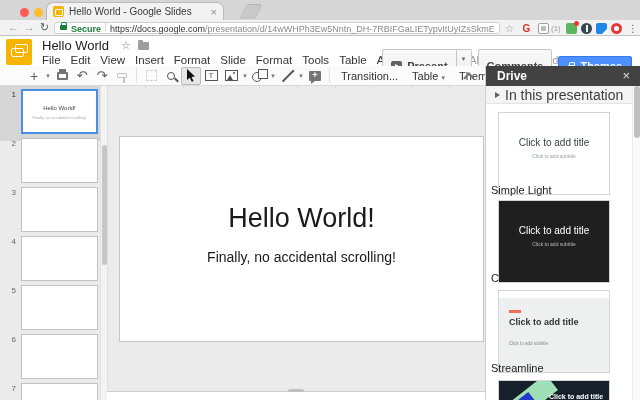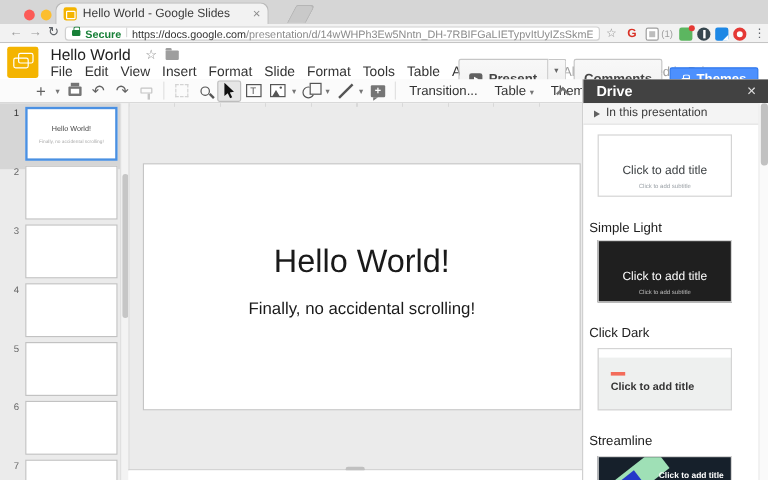--- a/index.html
+++ b/index.html
@@ -133,22 +133,22 @@
   .notesarea{position:absolute;left:107px;top:392px;width:378px;height:8px;background:#fff}
 
   
   .themespanel{position:absolute;left:485px;top:66px;width:155px;height:334px;background:#fff;border-left:1px solid #d0d0d0;overflow:hidden}
   .tpheader{position:absolute;left:0;top:0;width:155px;height:20px;background:#424242;display:flex;align-items:center;padding:0 11px}
   .tptitle{font-size:12px;font-weight:bold;color:#fff;flex:1}
   .tpclose{font-size:13px;color:#e0e0e0;line-height:12px}
   .tpsection{position:absolute;left:0;top:20px;width:155px;height:18px;background:#f4f4f4;border-bottom:1px solid #e4e4e4;
              display:flex;align-items:center;padding:0 9px;gap:5px}
   .secarrow{width:0;height:0;border-style:solid;border-width:3.5px 0 3.5px 5px;border-color:transparent transparent transparent #616161;flex:none}
-  .seclabel{font-size:10px;color:#3c3c3c}
-  .tcard-thumb{position:absolute;left:12px;width:112px;height:52px;border:1px solid #d4d4d4;overflow:hidden}
+  .seclabel{font-size:14px;color:#3c3c3c}
+  .tcard-thumb{position:absolute;left:12px;width:112px;height:83px;border:1px solid #d4d4d4;overflow:hidden}
   .tcard-label{position:absolute;left:5px;font-size:11px;color:#212121}
   .tt-title{position:absolute;left:0;top:24px;width:100%;text-align:center;font-size:10px;white-space:nowrap}
   .tt-sub{position:absolute;left:0;top:40px;width:100%;text-align:center;font-size:5px;white-space:nowrap}
   .th-light{background:#fff}
   .th-light .tt-title{color:#3c4043}
   .th-light .tt-sub{color:#9aa0a6}
   .th-dark{background:#1f1f1f}
   .th-dark .tt-title{color:#fff}
   .th-dark .tt-sub{color:#bdbdbd}
   .th-stream{background:#eef0ef}

